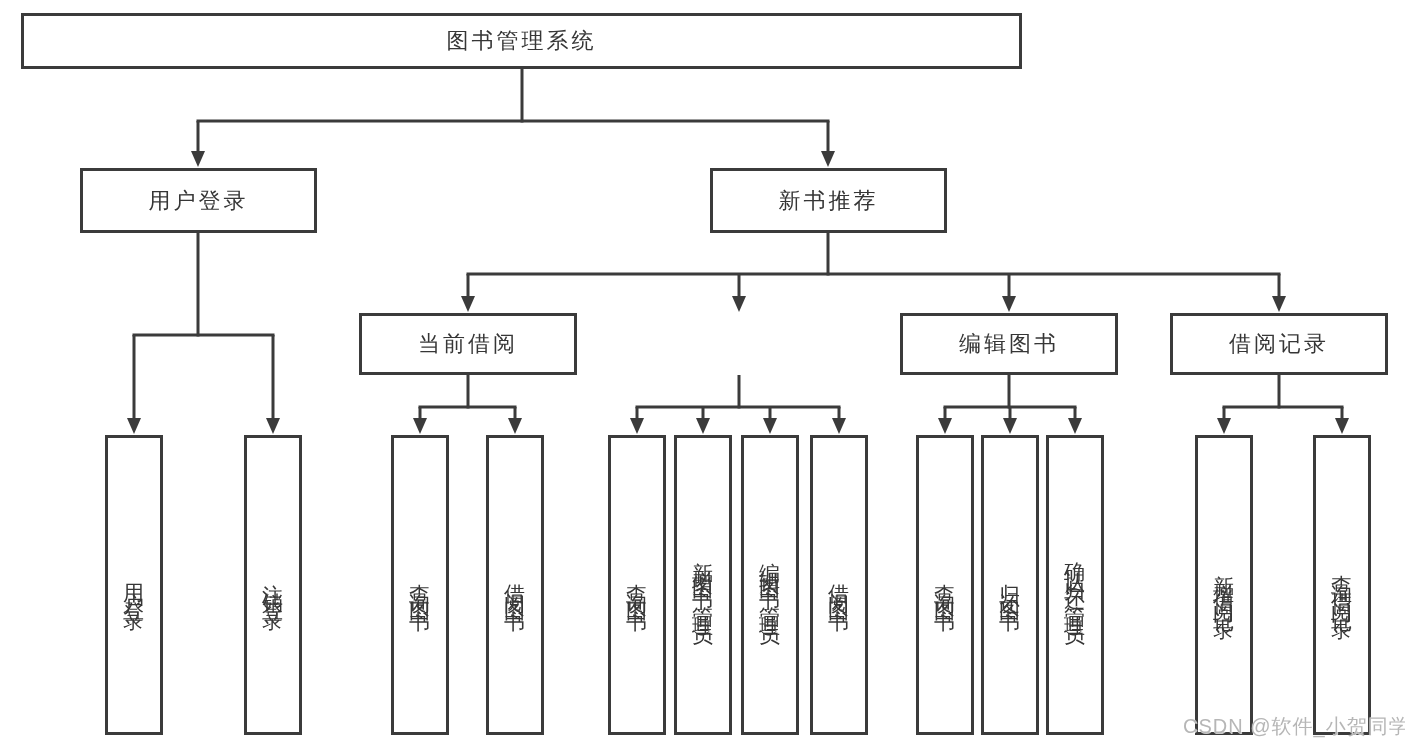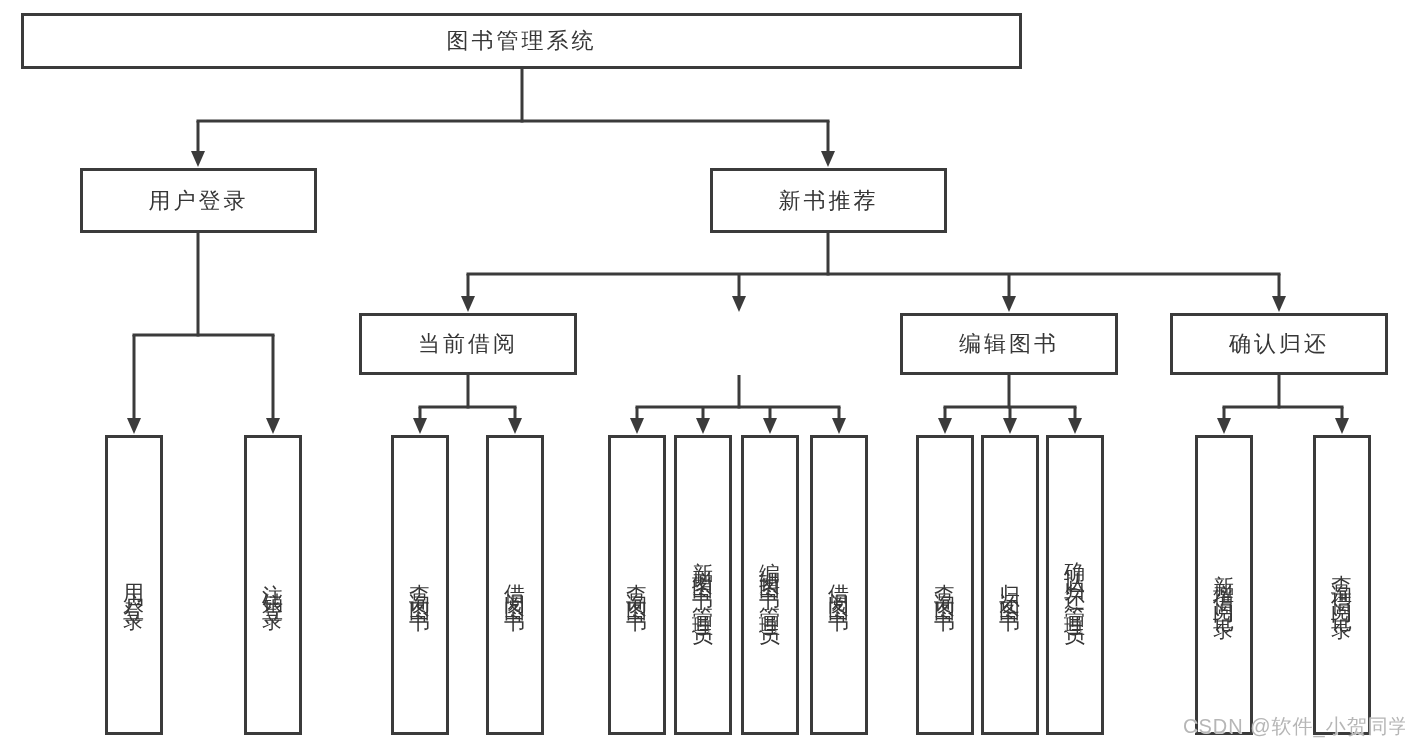--- a/index.html
+++ b/index.html
@@ -98,21 +98,21 @@
     <polygon points="1335,418 1349,418 1342,434"></polygon>
   </svg>
 
   <div class="box" style="left:21px;top:13px;width:1001px;height:56px">图书管理系统</div>
 
   <div class="box" style="left:80px;top:168px;width:237px;height:65px">用户登录</div>
   <div class="box" style="left:710px;top:168px;width:237px;height:65px">新书推荐</div>
 
   <div class="box" style="left:359px;top:313px;width:218px;height:62px">当前借阅</div>
   <div class="box" style="left:900px;top:313px;width:218px;height:62px">编辑图书</div>
-  <div class="box" style="left:1170px;top:313px;width:218px;height:62px">确认归还</div>
+  <div class="box" style="left:1170px;top:313px;width:218px;height:62px">借阅记录</div>
 
   <div class="box vbox" style="left:105px;top:435px;width:58px;height:300px">
     <span>用户登录</span>
   </div>
   <div class="box vbox" style="left:244px;top:435px;width:58px;height:300px">
     <span>注销登录</span>
   </div>
 
   <div class="box vbox" style="left:391px;top:435px;width:58px;height:300px">
     <span>查询图书</span>

